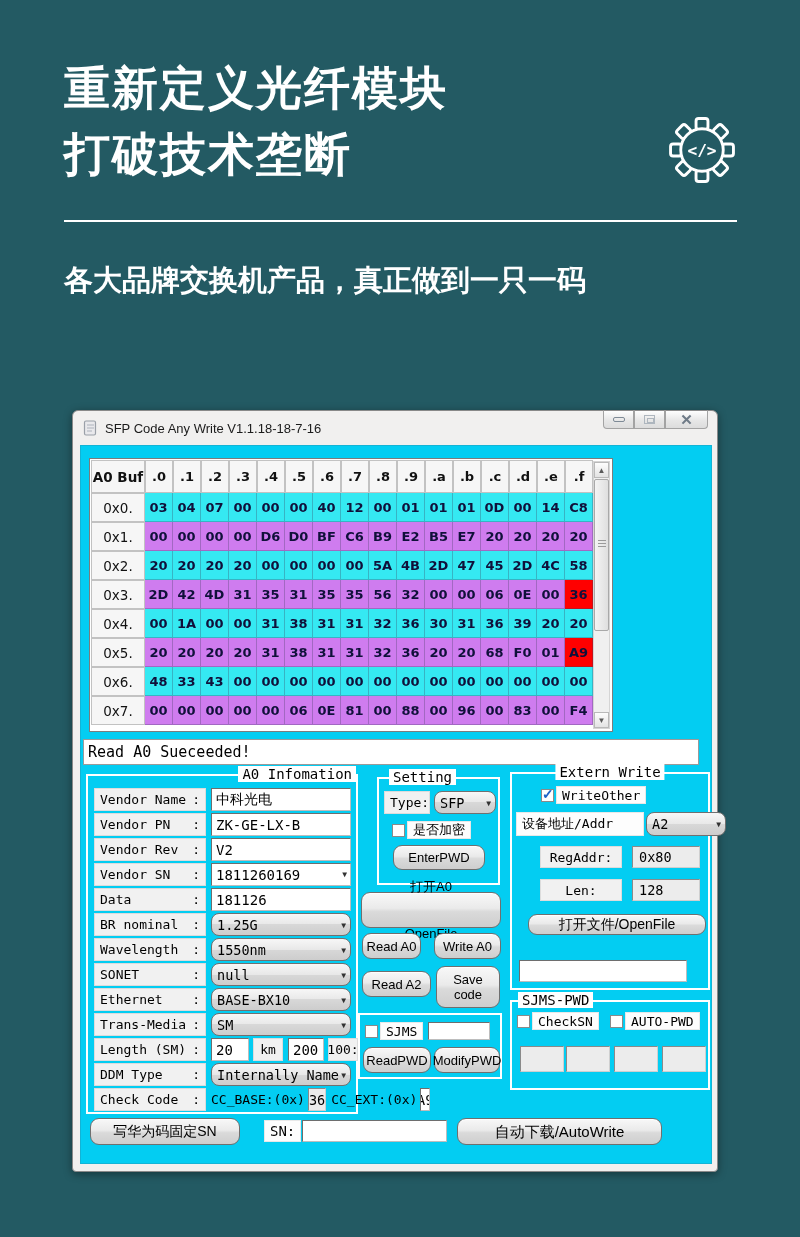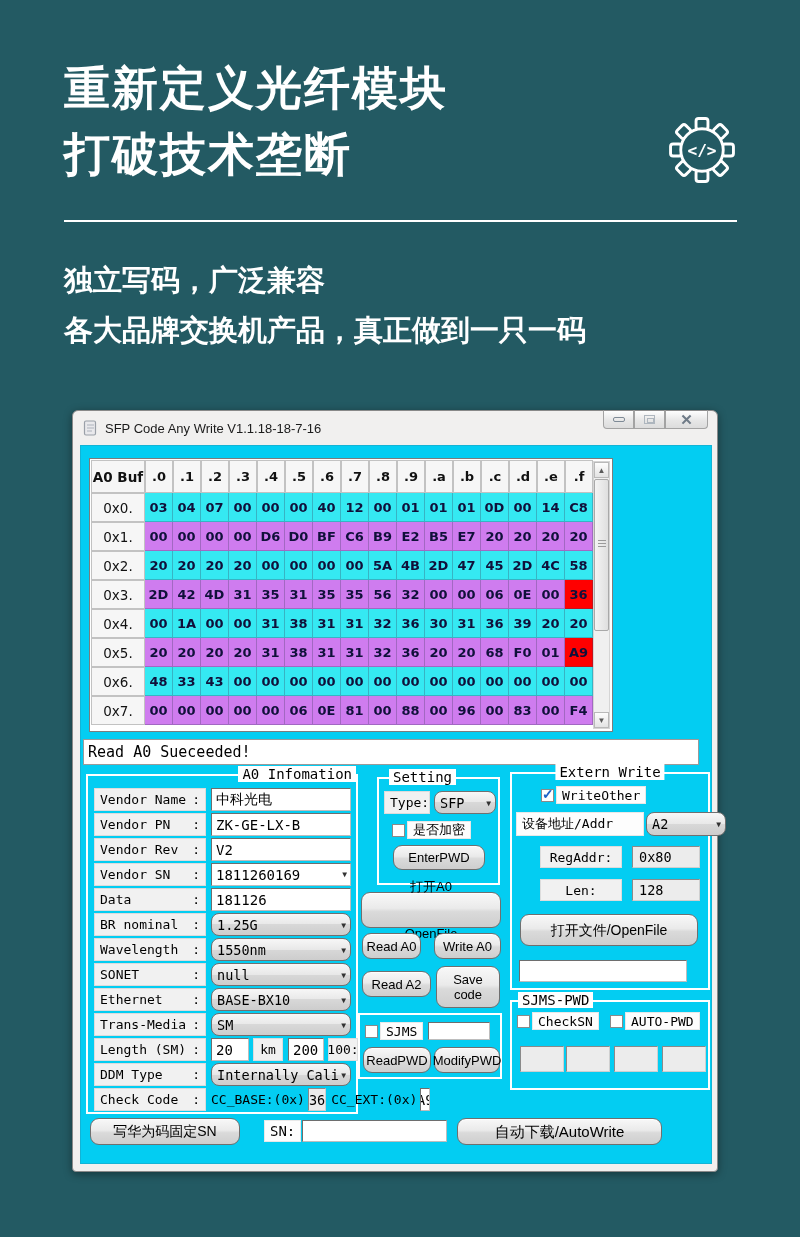--- a/index.html
+++ b/index.html
@@ -99,21 +99,20 @@
         <rect x="-7" y="-37" width="14" height="13" rx="3" fill="#235a63" stroke="#fff" stroke-width="3.4" transform="rotate(225)"></rect>
         <rect x="-7" y="-37" width="14" height="13" rx="3" fill="#235a63" stroke="#fff" stroke-width="3.4" transform="rotate(270)"></rect>
         <rect x="-7" y="-37" width="14" height="13" rx="3" fill="#235a63" stroke="#fff" stroke-width="3.4" transform="rotate(315)"></rect>
         <circle cx="0" cy="0" r="25" fill="#235a63" stroke="#fff" stroke-width="3.4"></circle>
         <text x="0" y="7" text-anchor="middle" fill="#fff" font-size="19" font-weight="bold" font-family="DejaVu Sans Mono, monospace">&lt;/&gt;</text>
       </g>
     </svg>
   </div>
   <div class="hero-divider"></div>
   <div class="hero-sub">
-    <div>独立写码，广泛兼容</div>
     <div>各大品牌交换机产品，真正做到一只一码</div>
   </div>
 </div>
 
 <div class="app-window">
   <div class="titlebar">
     <svg width="15" height="16" viewBox="0 0 15 16">
       <rect x="1.5" y="1" width="11" height="14" rx="1.5" fill="#e9e9ec" stroke="#9aa0a8" stroke-width="1.2"></rect>
       <path d="M4 5h7 M4 8h7 M4 11h5" stroke="#aeb4bc" stroke-width="1.1"></path>
     </svg>
@@ -406,21 +405,21 @@
           <div class="tinput" style="width:38px; margin-left:5px;">20</div>
           <div class="chip" style="width:30px; margin-left:4px; justify-content:center;">km</div>
           <div class="tinput" style="width:36px; margin-left:5px;">200</div>
           <div class="chip" style="width:30px; margin-left:4px; justify-content:center;">100:</div>
         </div>
         <div class="a0-row">
           <div class="chip">
               <span>DDM Type</span>
               <span class="colon">:</span>
             </div>
-          <div class="sel ctrl">Internally Cali</div>
+          <div class="sel ctrl">Internally Name</div>
         </div>
         <div class="a0-row" style="overflow:visible;">
           <div class="chip">
               <span>Check Code</span>
               <span class="colon">:</span>
             </div>
           <span class="cc-text">CC_BASE:(0x)</span>
           <div class="vbox" style="width:36px; margin-left:3px;">36</div>
           <span class="cc-text">CC_EXT:(0x)</span>
           <div class="tinput" style="width:38px; margin-left:3px; justify-content:center;">A9</div>
@@ -474,21 +473,21 @@
         <div class="sel" style="width:80px; margin-left:2px;">A2</div>
       </div>
       <div style="position:absolute; left:28px; top:72px; display:flex; height:22px;">
         <div class="chip" style="width:82px; justify-content:center;">RegAddr:</div>
         <div class="vbox" style="width:68px; margin-left:10px; justify-content:flex-start; padding-left:6px;">0x80</div>
       </div>
       <div style="position:absolute; left:28px; top:105px; display:flex; height:22px;">
         <div class="chip" style="width:82px; justify-content:center;">Len:</div>
         <div class="vbox" style="width:68px; margin-left:10px; justify-content:flex-start; padding-left:6px;">128</div>
       </div>
-      <div class="btn" style="position:absolute; left:8px; top:140px; width:178px; height:32px; font-size:14px;">打开文件/OpenFile</div>
+      <div class="btn" style="position:absolute; left:16px; top:140px; width:178px; height:21px; font-size:14px;">打开文件/OpenFile</div>
       <div class="tinput" style="position:absolute; left:7px; top:186px; width:168px; height:22px;"></div>
     </div>
 
     <div class="group" style="left:429px; top:554px; width:200px; height:90px;">
       <div class="gtitle" style="left:6px;">SJMS-PWD</div>
       <div style="position:absolute; left:5px; top:10px; display:flex; align-items:center; height:18px;">
         <div class="cb"></div>
         <div class="chip white" style="height:18px; margin-left:2px;">CheckSN</div>
       </div>
       <div style="position:absolute; left:98px; top:10px; display:flex; align-items:center; height:18px;">

